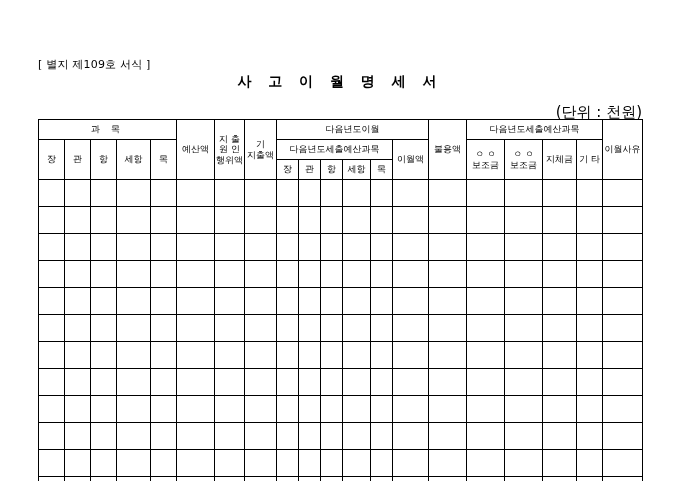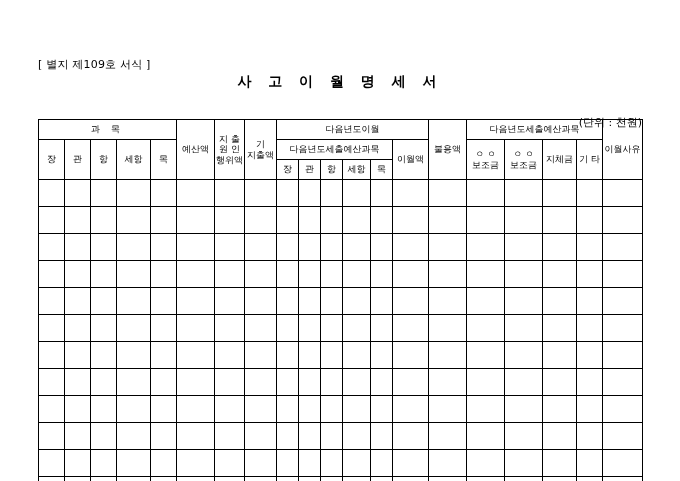--- a/index.html
+++ b/index.html
@@ -36,22 +36,22 @@
     width: 680px;
     text-align: center;
     font-size: 14px;
     font-weight: bold;
     letter-spacing: 6px;
     white-space: nowrap;
   }
   .unit-note {
     position: absolute;
     right: 38px;
-    top: 115px;
-    font-size: 11px;
+    top: 103px;
+    font-size: 15px;
     white-space: nowrap;
   }
   table.sheet {
     position: absolute;
     left: 38px;
     top: 119px;
     width: 604px;
     border-collapse: collapse;
     table-layout: fixed;
   }

